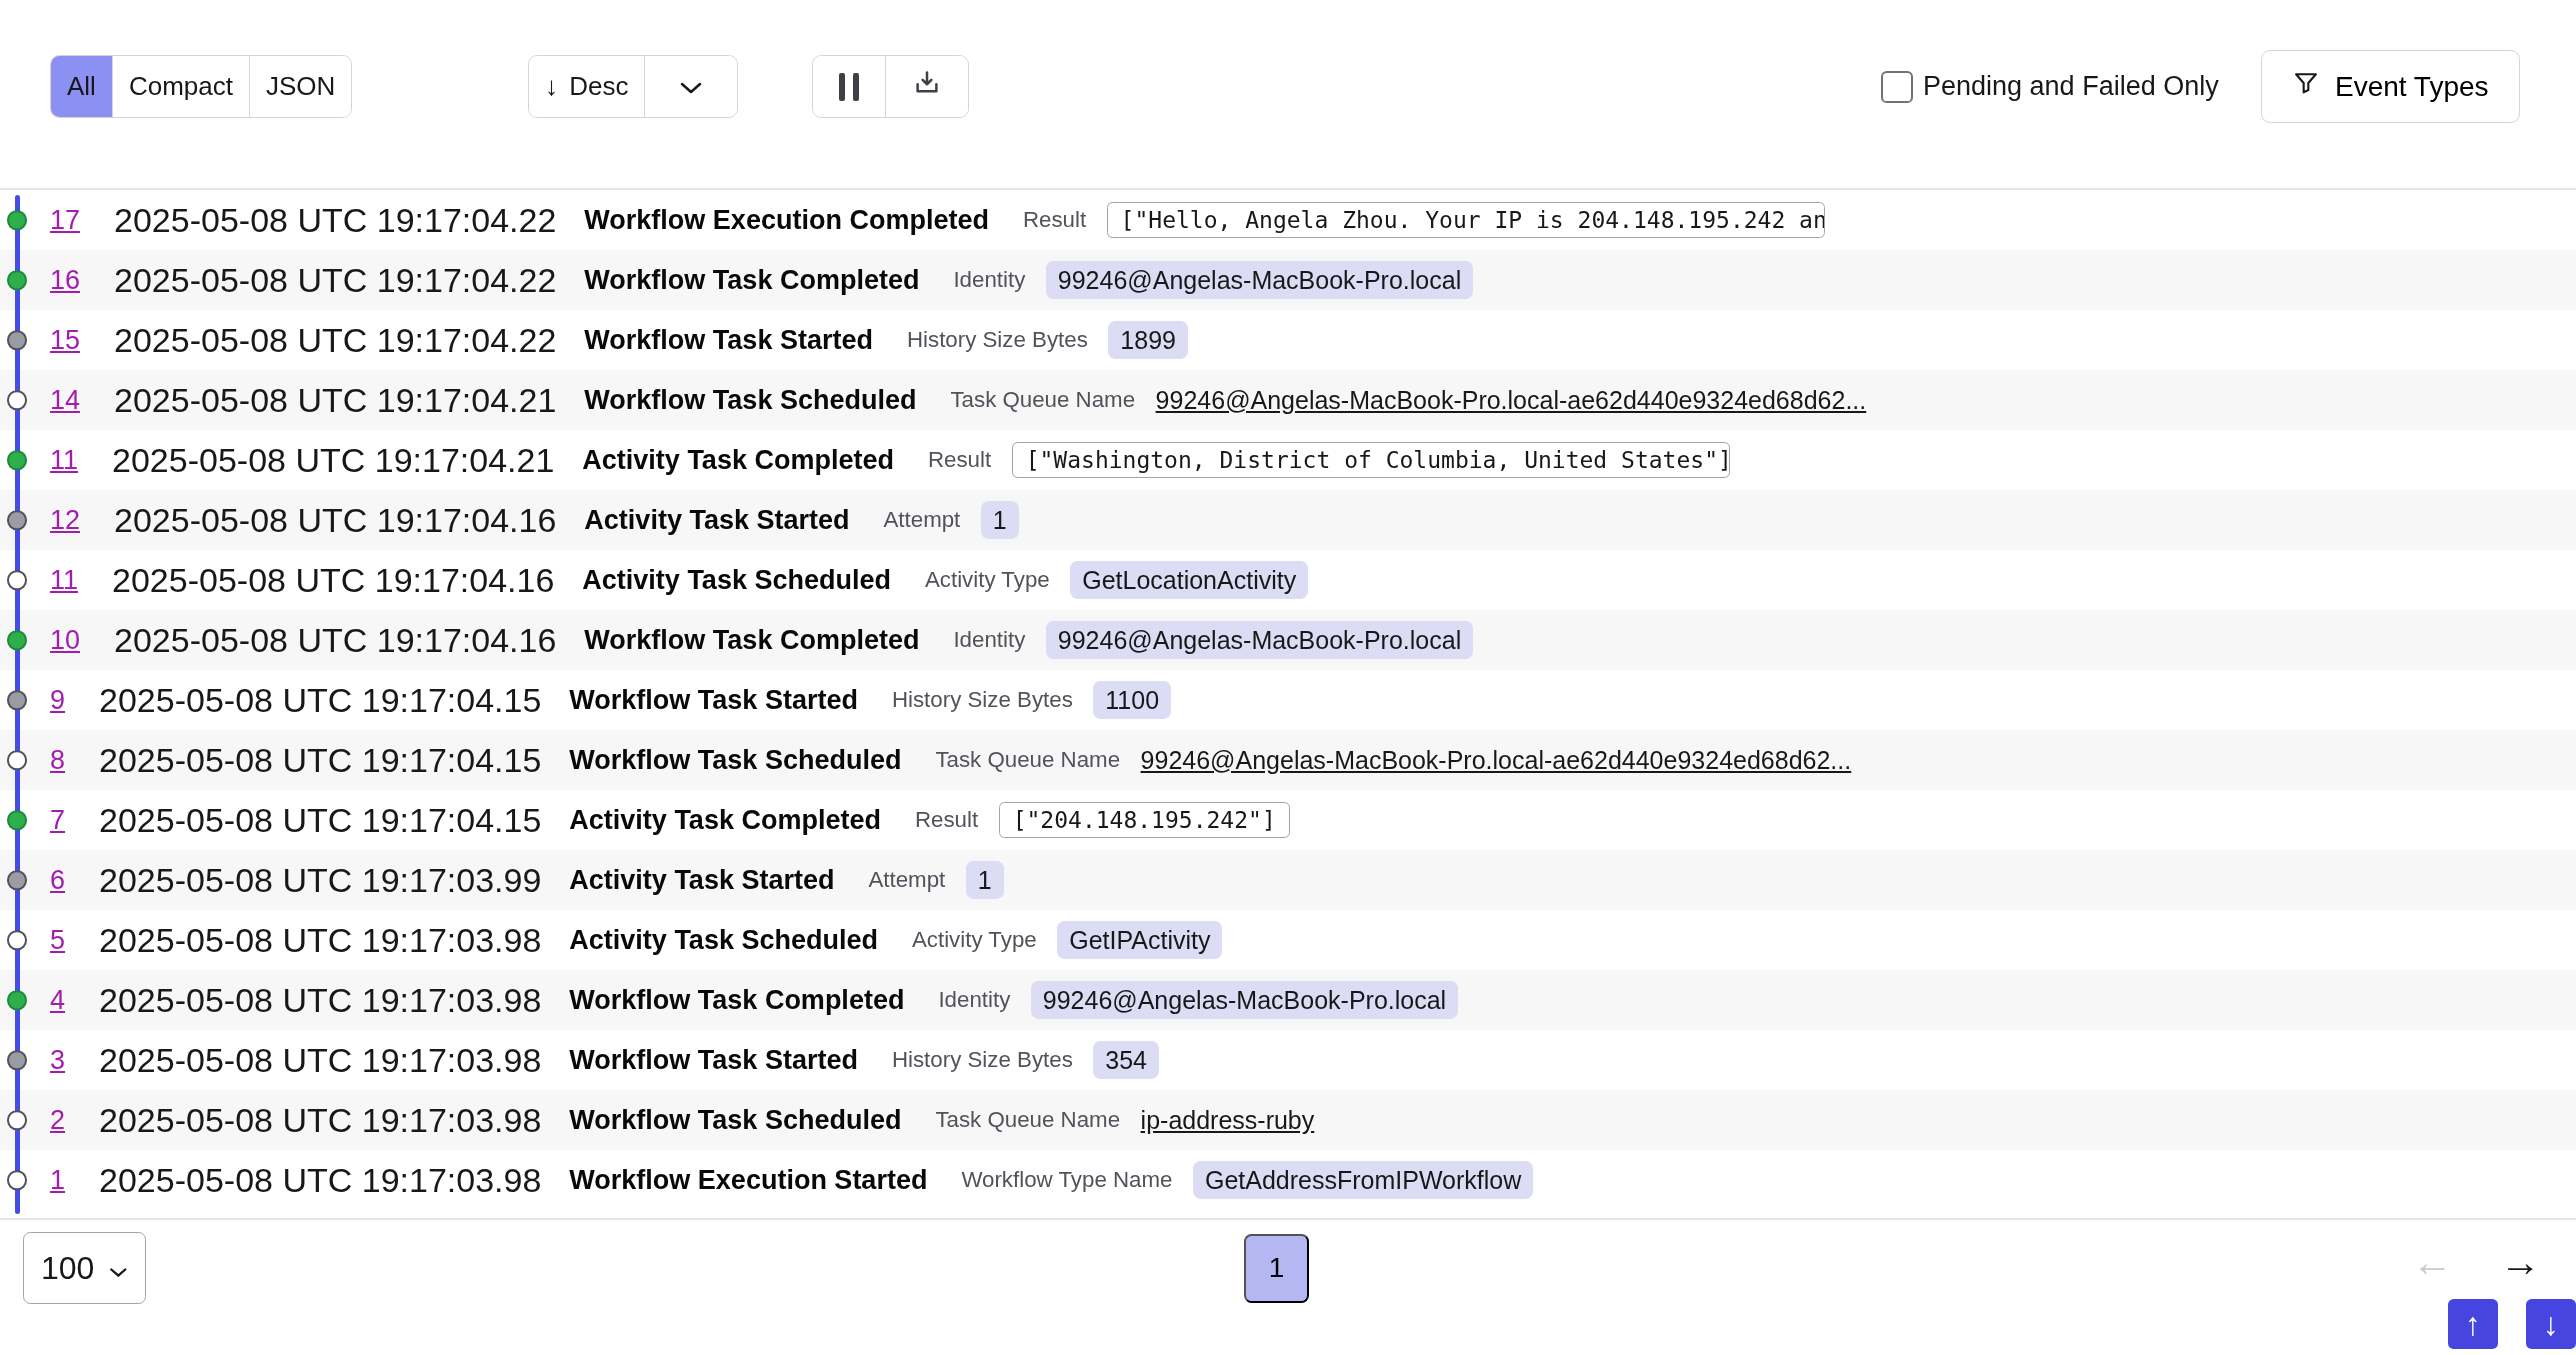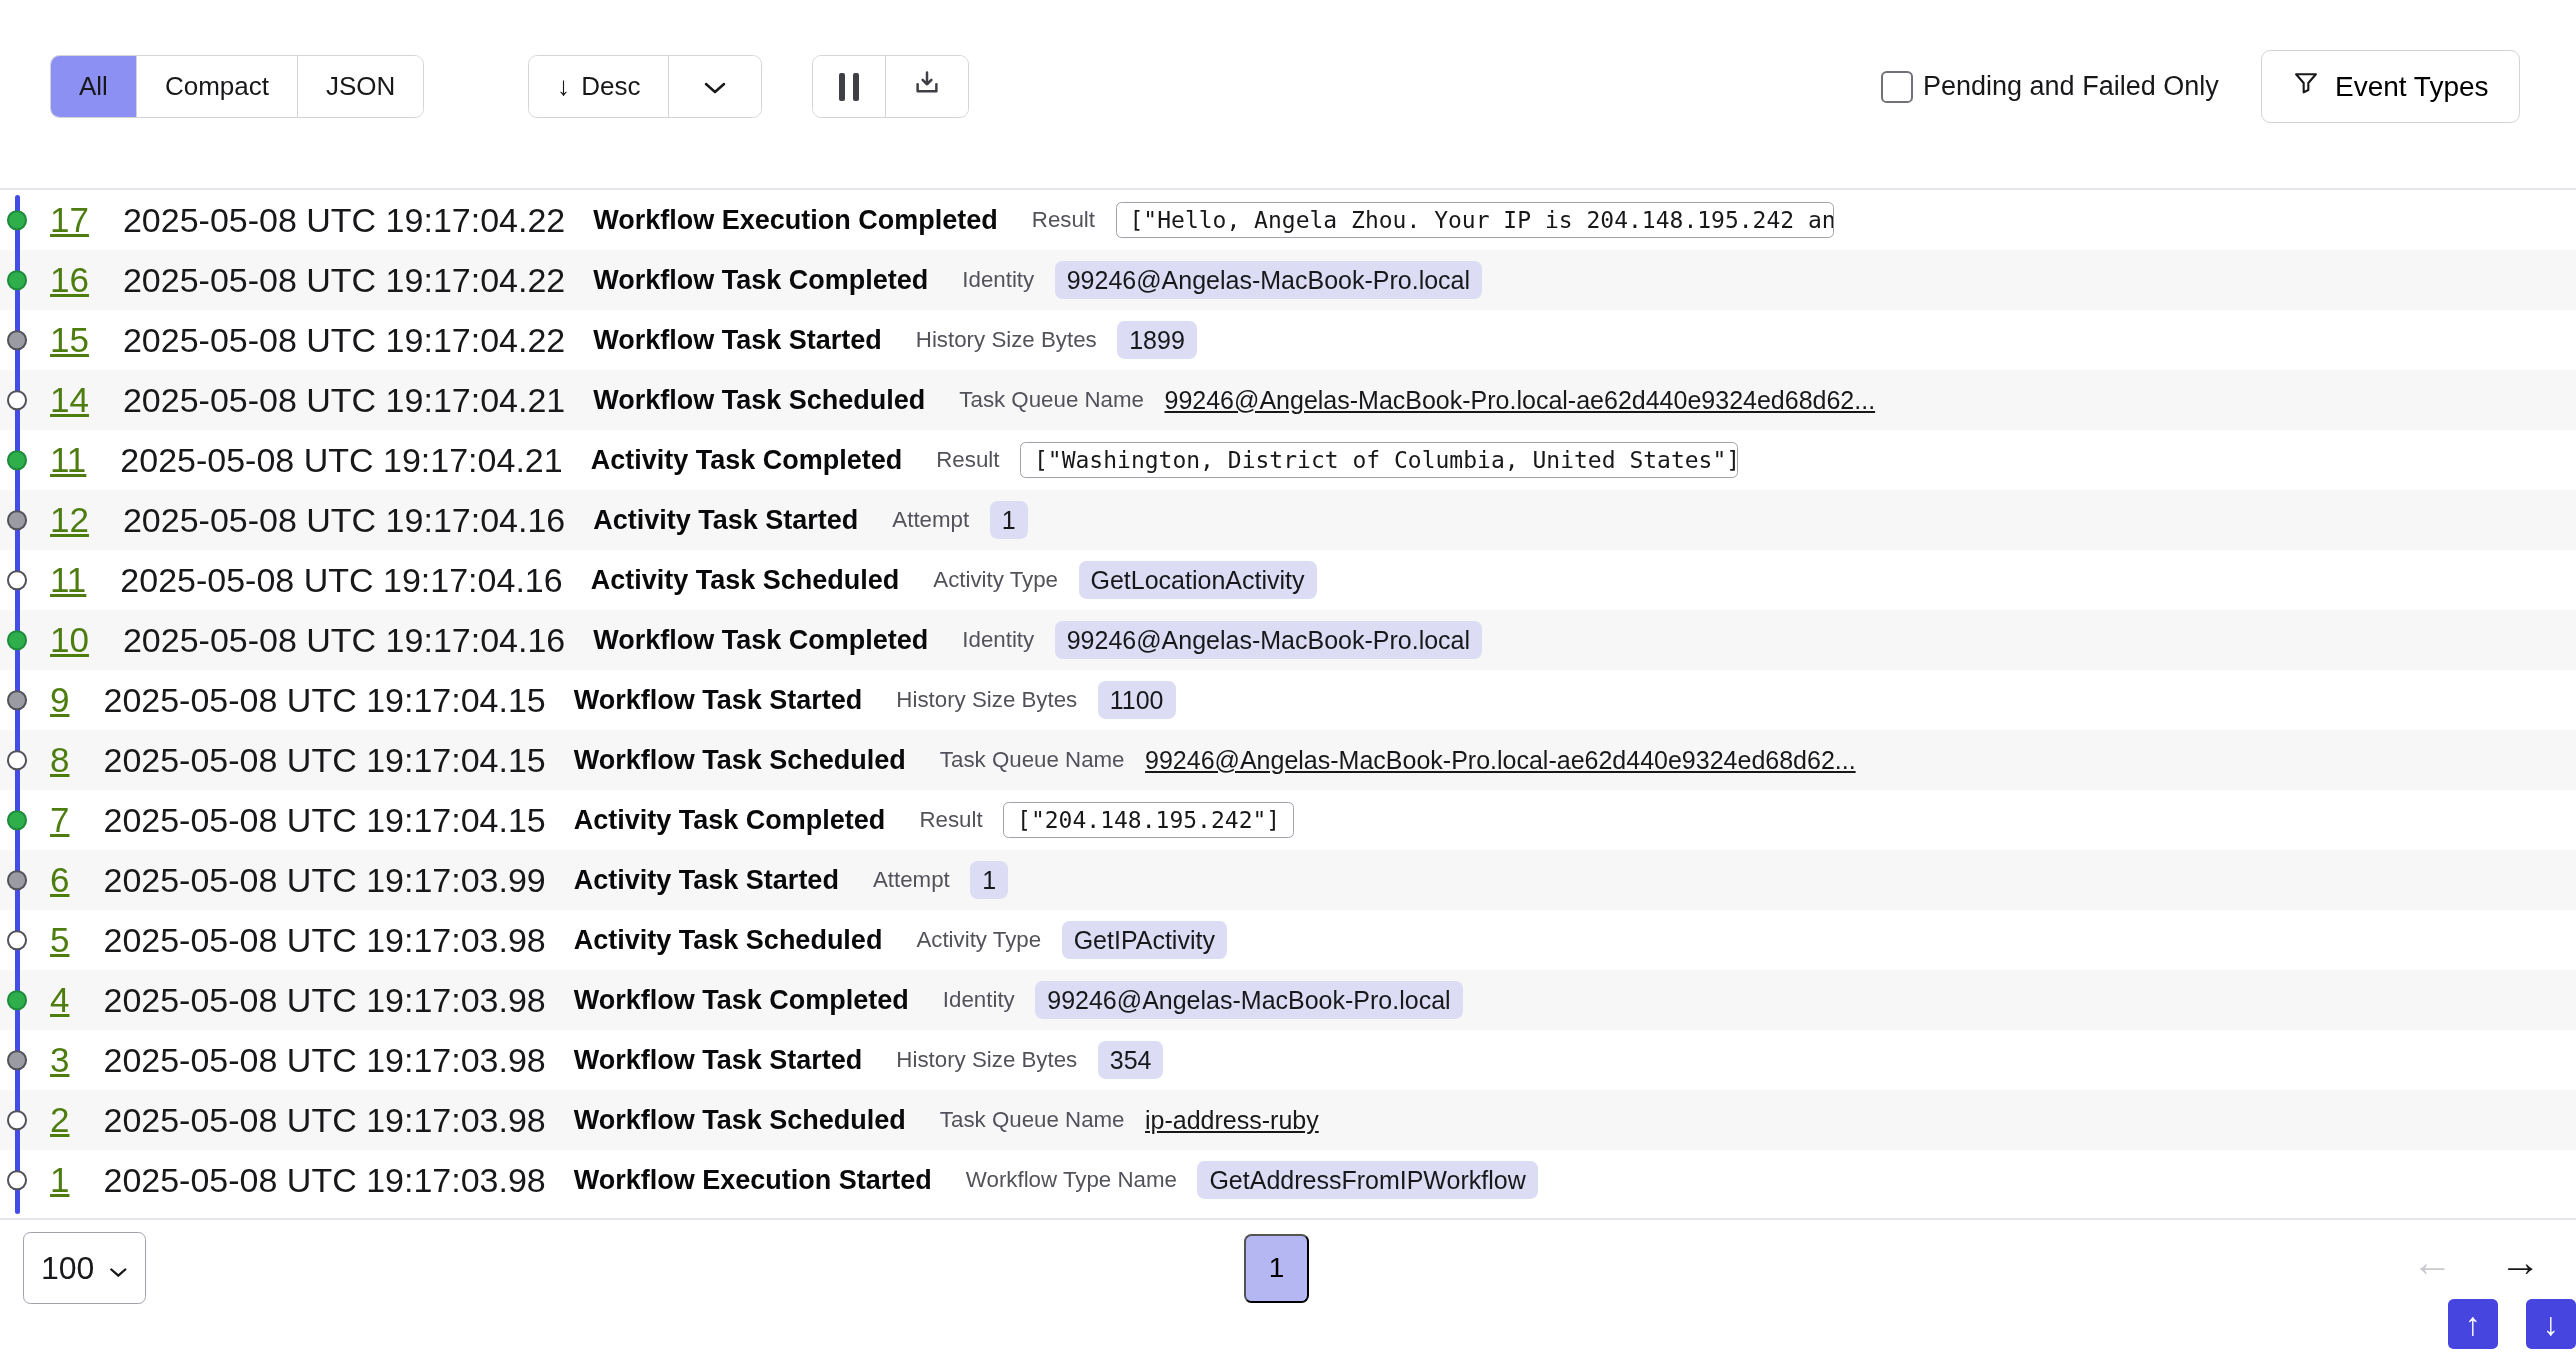--- a/index.html
+++ b/index.html
@@ -18,21 +18,21 @@
 
   .btn-group {
     position: absolute; top: 55px; height: 63px;
     display: flex; align-items: stretch;
     border: 1.9px solid var(--border-gray, #d4d4d8);
     border-radius: 9.3px; overflow: hidden; background: #fff;
   }
   .seg {
     display: flex; align-items: center; justify-content: center;
     background: #fff; border: none; border-right: 1.9px solid var(--border-gray, #d4d4d8);
-    font-size: 26px; color: #18181b; cursor: pointer; padding: 0 28px; gap: 11.2px;
+    font-size: 26px; color: #18181b; cursor: pointer; padding: 0 16px; gap: 11.2px;
   }
   .seg:last-child { border-right: none; }
   .tab.selected { background: var(--selected-tab-bg, #8b90f2); }
 
   .tab-group { left: 50px; }
   .sort-group { left: 528px; }
   .sort-expand { padding: 0 34px; }
   .icon-group { left: 812px; }
   .icon-seg { padding: 0 26px; }
 
@@ -79,21 +79,21 @@
   }
   .row.alt { background: var(--row-stripe, #f7f7f8); }
   .dot {
     position: absolute; left: 7.4px; top: 50%; transform: translateY(-50%);
     width: 19.5px; height: 19.5px; border-radius: 50%; z-index: 2;
   }
   .dot.green  { background: var(--dot-completed, #2fae4c); border: 2.8px solid #1e8a3c; }
   .dot.gray   { background: var(--dot-started, #9b9ba3); border: 2.8px solid #52525b; }
   .dot.hollow { background: #ffffff; border: 2.8px solid #52525b; }
 
-  .eid  { font-size: 35px; color: #4d7c0f; text-decoration: underline; margin-right: 34px; cursor: pointer; }
+  .eid  { font-size: 27px; color: #a21caf; text-decoration: underline; margin-right: 34px; cursor: pointer; }
   .etime { font-size: 34px; margin-right: 28px; }
   .ename { font-size: 27px; font-weight: bold; color: #09090b; margin-right: 34px; }
   .elabel { font-size: 22.3px; color: #52525b; margin-right: 20.5px; }
   .evalue.badge { background: var(--badge-bg, #dcddf4); padding: 4.7px 12px; border-radius: 7.4px; font-size: 25px; }
   .evalue.link { font-size: 25px; text-decoration: underline; cursor: pointer; }
   .evalue.code {
     font-family: "DejaVu Sans Mono", monospace; font-size: 23px;
     border: 1.9px solid #a1a1aa; border-radius: 5.6px; padding: 3.7px 13px;
     background: #fff; max-width: 718px; overflow: hidden; white-space: nowrap;
   }

